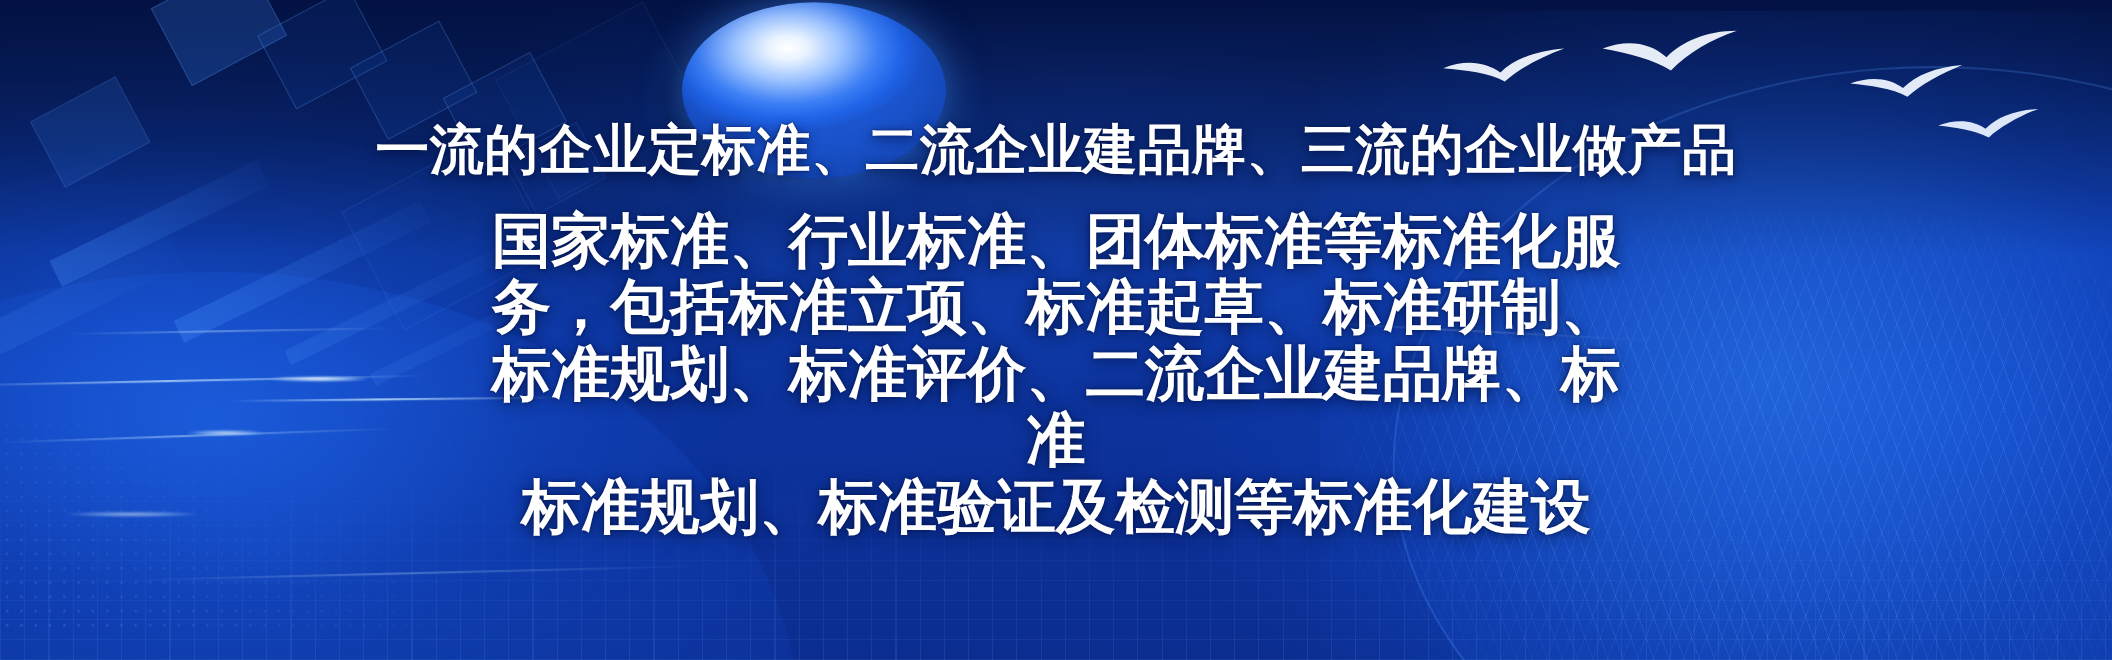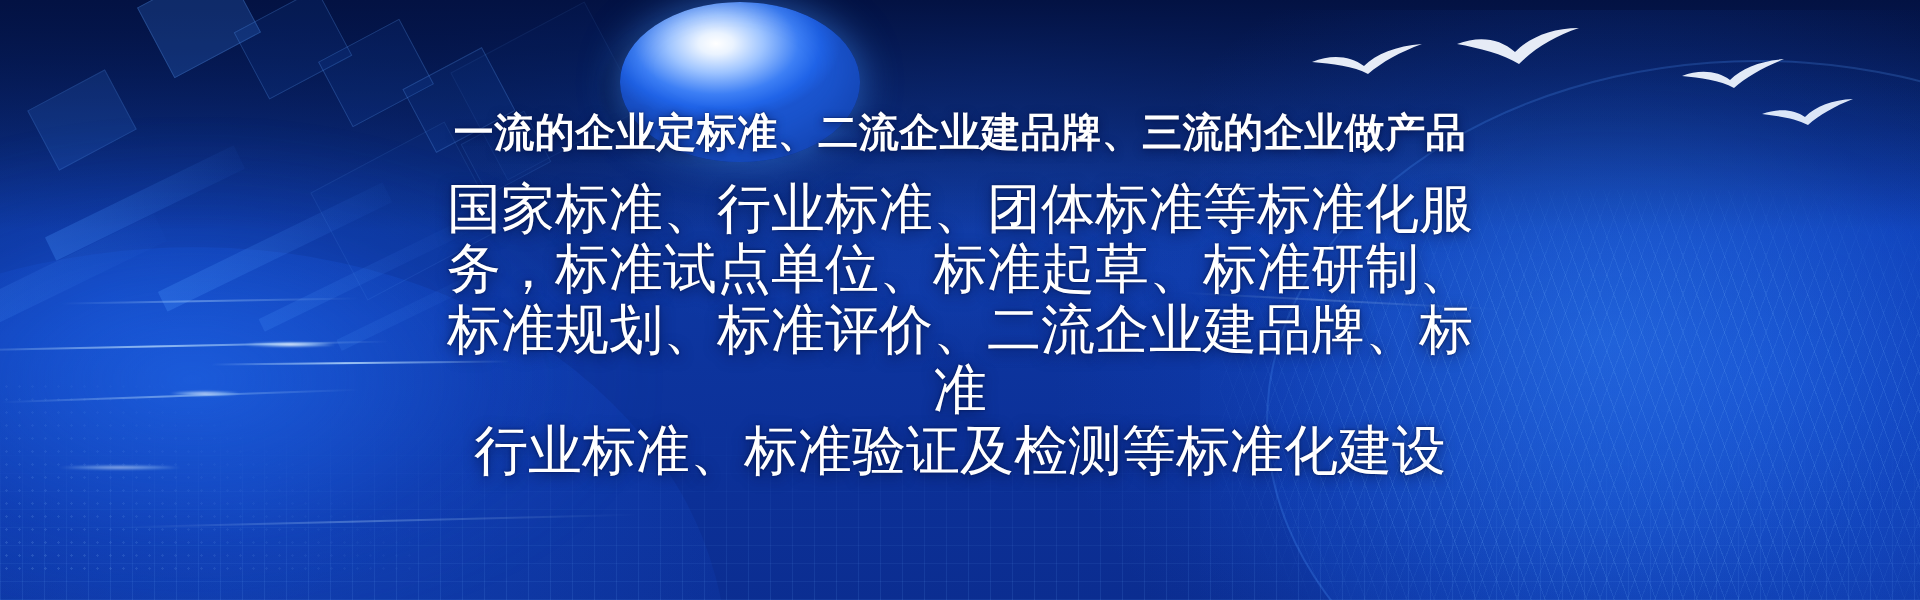--- a/index.html
+++ b/index.html
@@ -156,34 +156,34 @@
   .text-wrap {
     position: absolute;
     left: 0; top: 0; width: 100%; height: 100%;
     display: flex;
     flex-direction: column;
     align-items: center;
     z-index: 8;
   }
   .headline {
     margin-top: 108px;
-    font-size: 40px;
+    font-size: 49px;
     font-weight: 700;
     line-height: 1.2;
     color: #ffffff;
     letter-spacing: 0.5px;
     text-shadow: 0 2px 10px rgba(3,18,70,0.85), 0 0 2px rgba(3,18,70,0.9);
     white-space: nowrap;
   }
   .body-text {
     margin-top: 22px;
     width: 1030px;
     text-align: center;
     font-size: 54px;
-    font-weight: 400;
+    font-weight: 700;
     line-height: 1.12;
     color: #ffffff;
     letter-spacing: 0px;
     text-shadow: 0 3px 14px rgba(3,18,70,0.8), 0 0 3px rgba(3,18,70,0.85);
   }
 </style>
 </head>
 <body>
 
 <div id="banner">
@@ -241,19 +241,19 @@
     <path d="M2 20 C 20 13, 38 15, 50 24 C 62 12, 80 5, 104 3 C 84 11, 66 21, 54 32 C 40 24, 20 22, 2 20 Z" fill="#eef5ff"></path>
   </svg>
   <svg class="gull" style="left:1760px; top:96px;" width="96" height="34" viewBox="0 0 96 34">
     <path d="M2 18 C 18 12, 34 13, 45 21 C 56 10, 72 4, 93 3 C 75 10, 59 19, 48 29 C 35 22, 18 20, 2 18 Z" fill="#e7f1ff"></path>
   </svg>
 
   <div class="text-wrap">
     <div class="headline">一流的企业定标准、二流企业建品牌、三流的企业做产品</div>
     <div class="body-text">
       <div>国家标准、行业标准、团体标准等标准化服</div>
-      <div>务，标准试点单位、标准起草、标准研制、</div>
+      <div>务，包括标准立项、标准起草、标准研制、</div>
       <div>标准规划、标准评价、二流企业建品牌、标准</div>
-      <div>行业标准、标准验证及检测等标准化建设</div>
+      <div>标准规划、标准验证及检测等标准化建设</div>
     </div>
   </div>
 
 </div>
 
 </body></html>

